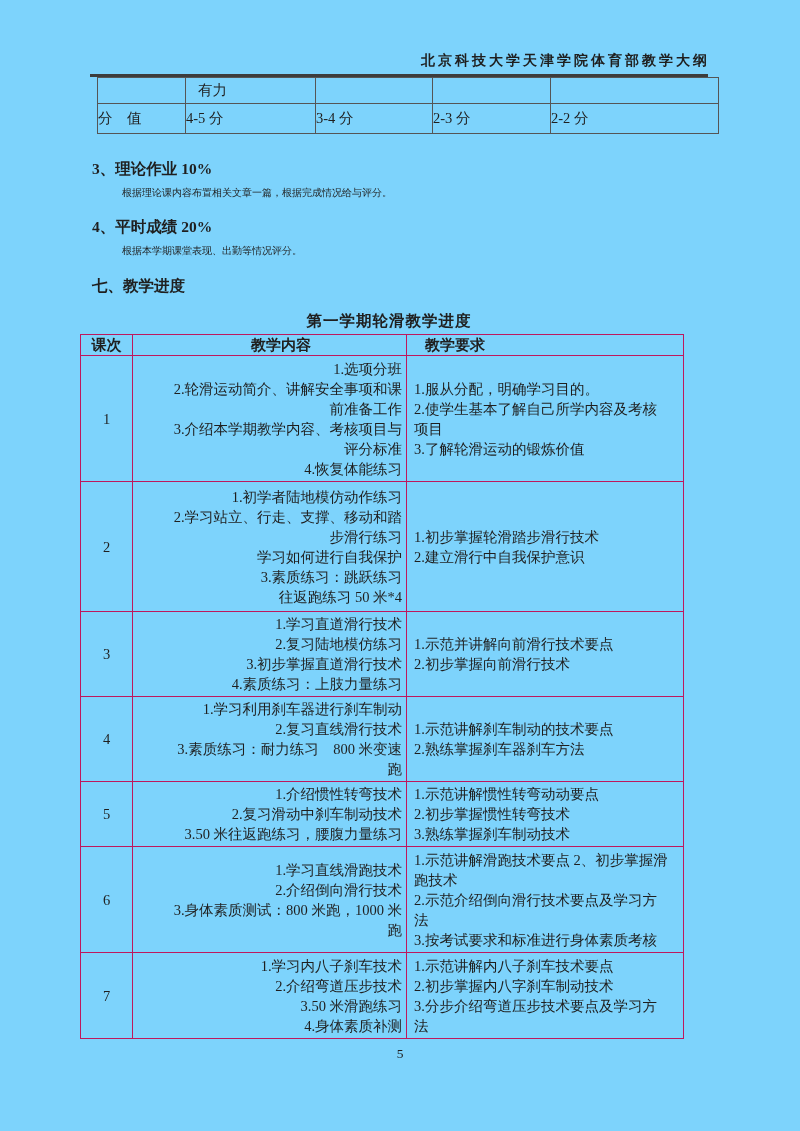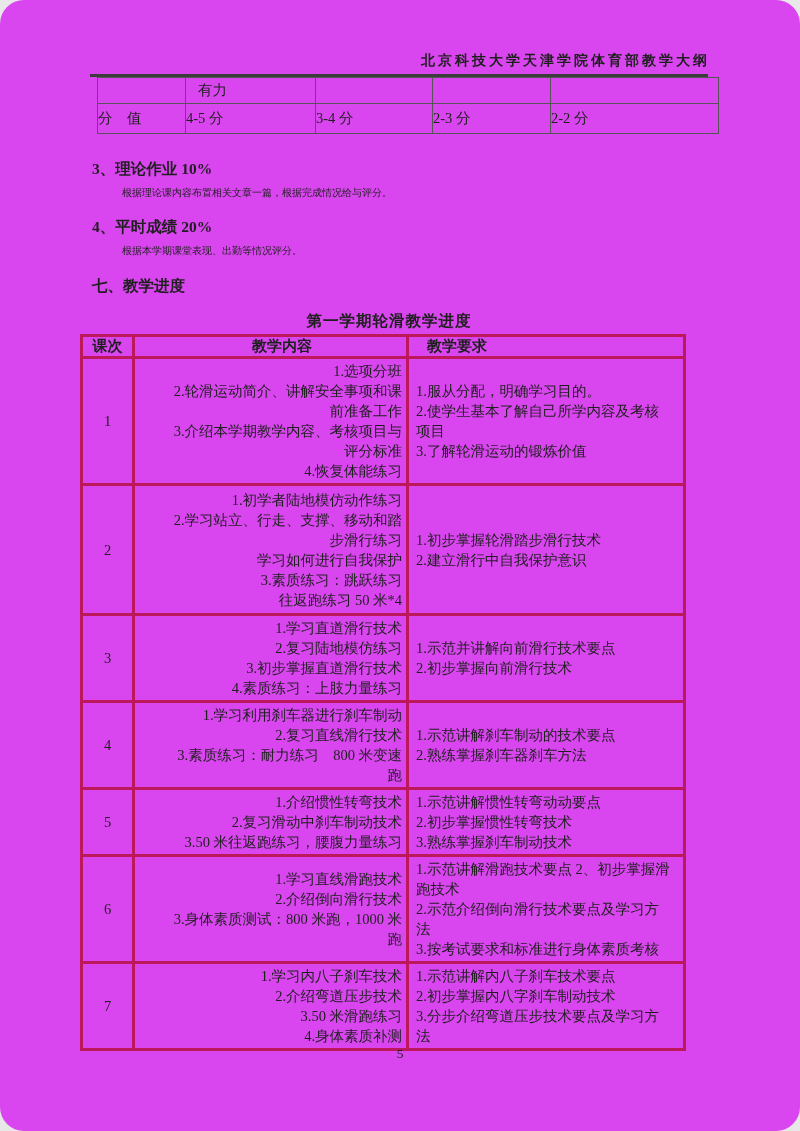--- a/index.html
+++ b/index.html
@@ -2,25 +2,24 @@
 <html><head>
 <meta charset="utf-8">
 <style>
   * { margin: 0; padding: 0; box-sizing: border-box; }
   html, body { background: #e8e8e8; }
   .page {
     position: relative;
     width: 800px;
     height: 1131px;
     margin: 0 auto;
-    background: #d946ef;
+    background: #7dd3fc;
     font-family: "Liberation Serif", "DejaVu Serif", serif;
     color: #1f1f1f;
     overflow: hidden;
-    border-radius: 24px;
   }
   
   .hdr-text {
     position: absolute;
     top: 52px;
     right: 90px;
     font-size: 14px;
     font-weight: bold;
     letter-spacing: 3px;
     white-space: nowrap;
@@ -81,21 +80,21 @@
     position: absolute;
     left: 80px;
     top: 334px;
     width: 603px;
     border-collapse: collapse;
     table-layout: fixed;
     font-size: 14.5px;
     line-height: 20px;
   }
   .main-table th, .main-table td {
-    border: 3px solid #be185d;
+    border: 1px solid #be185d;
     vertical-align: middle;
   }
   .main-table th {
     height: 21px;
     font-size: 15px;
     font-weight: bold;
     line-height: 19px;
   }
   .main-table th.h-lesson { text-align: center; }
   .main-table th.h-content { text-align: center; padding-left: 23px; }

